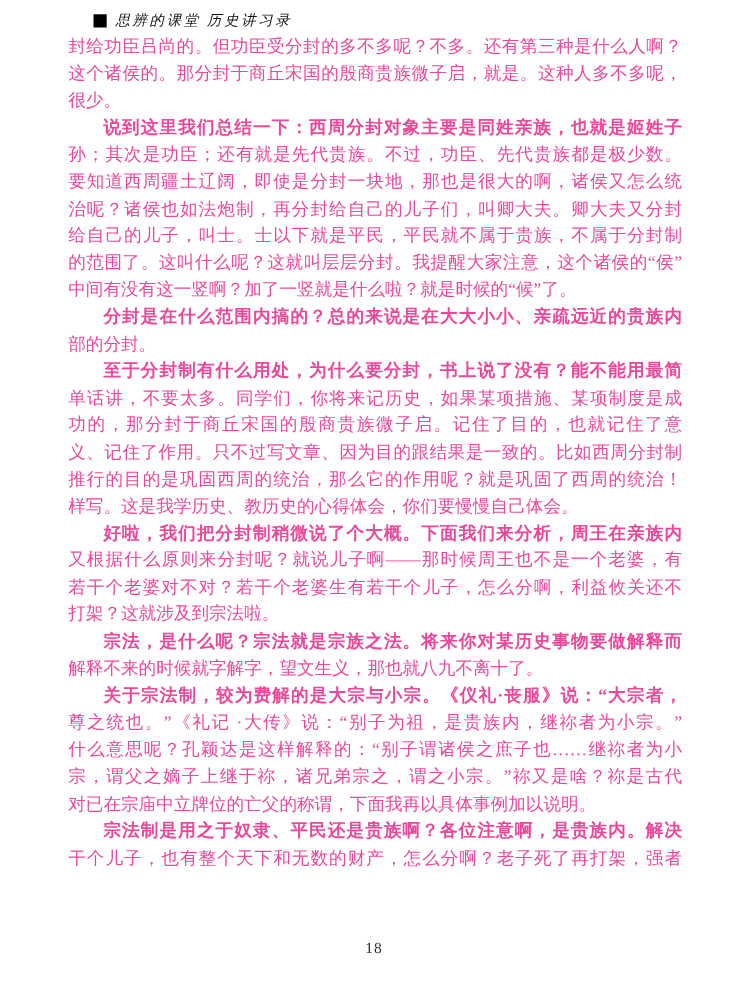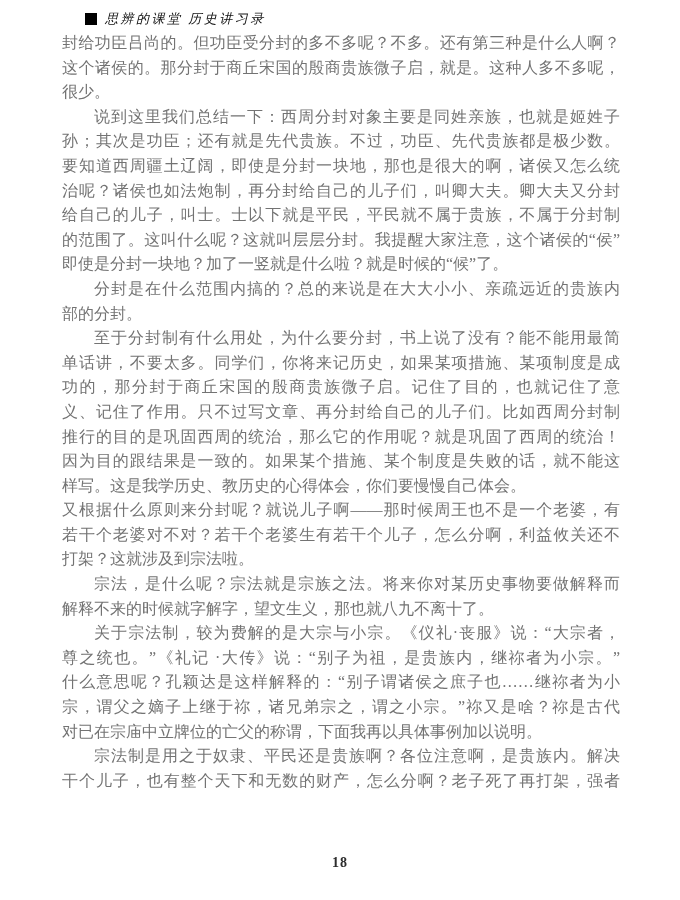--- a/index.html
+++ b/index.html
@@ -46,39 +46,39 @@
     width: 558px;
   }
   .line {
     height: 24.6px;
     line-height: 24.6px;
     font-size: 16px;
     text-align: justify;
     text-align-last: justify;
     white-space: normal;
     overflow: hidden;
-    color: #737373;
+    color: #ec4899;
   }
   .line.indent {
     padding-left: 32px;
+    font-weight: bold;
   }
   .line.end {
     text-align-last: left;
   }
   
   .page-number {
     position: absolute;
     top: 855px;
     left: 0;
     width: 680px;
     text-align: center;
     font-size: 14px;
     color: #2c2c2c;
     letter-spacing: 1px;
-    font-weight: bold;
   }
 </style>
 </head>
 <body>
 
 <div class="sheet">
 
   <div class="running-header">
     <span class="header-square"></span>
     <span class="header-title">思辨的课堂 历史讲习录</span>
@@ -87,30 +87,30 @@
   <div class="body-text">
       <div class="line">封给功臣吕尚的。但功臣受分封的多不多呢？不多。还有第三种是什么人啊？</div>
       <div class="line">这个诸侯的。那分封于商丘宋国的殷商贵族微子启，就是。这种人多不多呢，</div>
       <div class="line end">很少。</div>
       <div class="line indent">说到这里我们总结一下：西周分封对象主要是同姓亲族，也就是姬姓子</div>
       <div class="line">孙；其次是功臣；还有就是先代贵族。不过，功臣、先代贵族都是极少数。</div>
       <div class="line">要知道西周疆土辽阔，即使是分封一块地，那也是很大的啊，诸侯又怎么统</div>
       <div class="line">治呢？诸侯也如法炮制，再分封给自己的儿子们，叫卿大夫。卿大夫又分封</div>
       <div class="line">给自己的儿子，叫士。士以下就是平民，平民就不属于贵族，不属于分封制</div>
       <div class="line">的范围了。这叫什么呢？这就叫层层分封。我提醒大家注意，这个诸侯的“侯”</div>
-      <div class="line end">即使是分封一块地？加了一竖就是什么啦？就是时候的“候”了。</div>
+      <div class="line end">中间有没有这一竖啊？加了一竖就是什么啦？就是时候的“候”了。</div>
       <div class="line indent">分封是在什么范围内搞的？总的来说是在大大小小、亲疏远近的贵族内</div>
       <div class="line end">部的分封。</div>
       <div class="line indent">至于分封制有什么用处，为什么要分封，书上说了没有？能不能用最简</div>
       <div class="line">单话讲，不要太多。同学们，你将来记历史，如果某项措施、某项制度是成</div>
       <div class="line">功的，那分封于商丘宋国的殷商贵族微子启。记住了目的，也就记住了意</div>
-      <div class="line">义、记住了作用。只不过写文章、再分封给自己的儿子们。比如西周分封制</div>
+      <div class="line">义、记住了作用。只不过写文章、因为目的跟结果是一致的。比如西周分封制</div>
       <div class="line">推行的目的是巩固西周的统治，那么它的作用呢？就是巩固了西周的统治！</div>
-      <div class="line">因为目的跟结果是一致的。如果某个措施、某个制度是失败的话，就不能这</div>
       <div class="line end">样写。这是我学历史、教历史的心得体会，你们要慢慢自己体会。</div>
+      <div class="line indent">好啦，我们把分封制稍微说了个大概。下面我们来分析，周王在亲族内</div>
       <div class="line">又根据什么原则来分封呢？就说儿子啊——那时候周王也不是一个老婆，有</div>
       <div class="line">若干个老婆对不对？若干个老婆生有若干个儿子，怎么分啊，利益攸关还不</div>
       <div class="line end">打架？这就涉及到宗法啦。</div>
       <div class="line indent">宗法，是什么呢？宗法就是宗族之法。将来你对某历史事物要做解释而</div>
       <div class="line end">解释不来的时候就字解字，望文生义，那也就八九不离十了。</div>
       <div class="line indent">关于宗法制，较为费解的是大宗与小宗。《仪礼·丧服》说：“大宗者，</div>
       <div class="line">尊之统也。”《礼记 ·大传》说：“别子为祖，是贵族内，继祢者为小宗。”</div>
       <div class="line">什么意思呢？孔颖达是这样解释的：“别子谓诸侯之庶子也……继祢者为小</div>
       <div class="line">宗，谓父之嫡子上继于祢，诸兄弟宗之，谓之小宗。”祢又是啥？祢是古代</div>
       <div class="line end">对已在宗庙中立牌位的亡父的称谓，下面我再以具体事例加以说明。</div>

